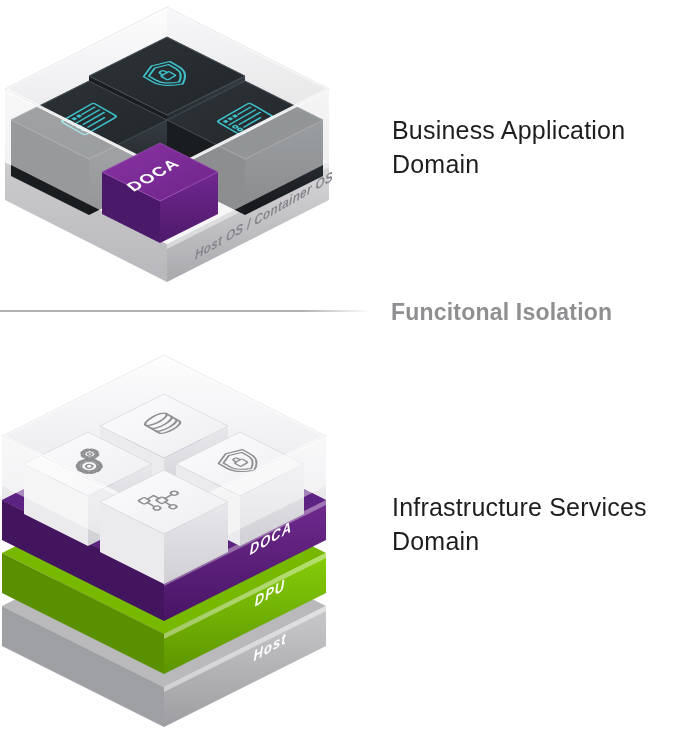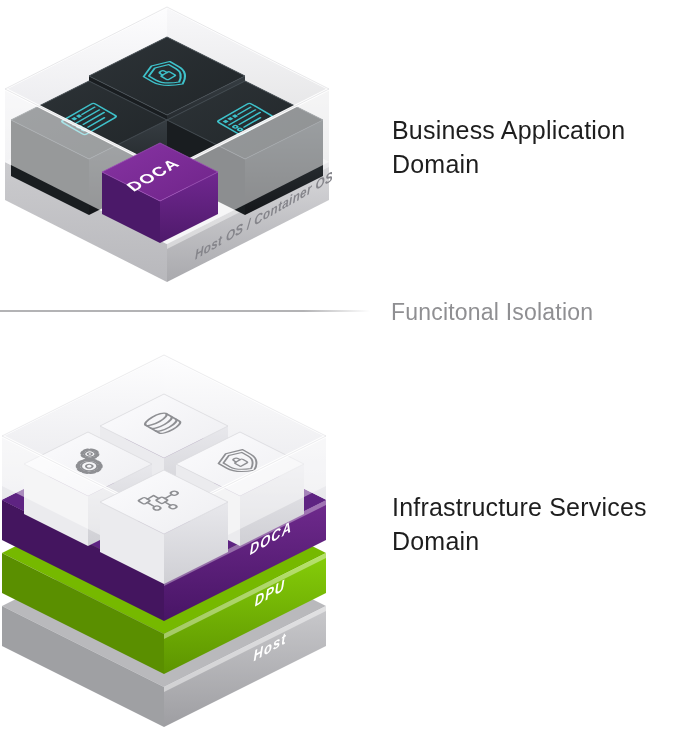--- a/index.html
+++ b/index.html
@@ -14,21 +14,21 @@
     color:#1e1e1e;font-weight:400;
   }
   #title-business{left:392px;top:113px;width:300px;}
   #title-infra{left:392px;top:490px;width:302px;}
   #divider-line{
     position:absolute;left:0;top:310px;width:370px;height:2px;
     background:linear-gradient(to right,#b3b3b5 0%,#b3b3b5 82%,rgba(179,179,181,0) 100%);
   }
   #divider-label{
     position:absolute;left:391px;top:299px;
-    font-size:23px;color:#8f8f92;font-weight:400;letter-spacing:.2px;
+    font-size:23px;color:#8f8f92;font-weight:700;letter-spacing:.2px;
   }
   #illo-top{position:absolute;left:2px;top:4px;width:330px;height:284px;}
   #illo-bottom{position:absolute;left:0px;top:346px;width:332px;height:388px;}
   svg text{font-family:"Liberation Sans", sans-serif;}
   .slab-label{font-weight:bold;font-style:italic;fill:#ffffff;letter-spacing:1.2px;}
   .base-label{font-weight:bold;font-style:italic;fill:#85858b;letter-spacing:.4px;}
 </style>
 </head>
 <body>
 

